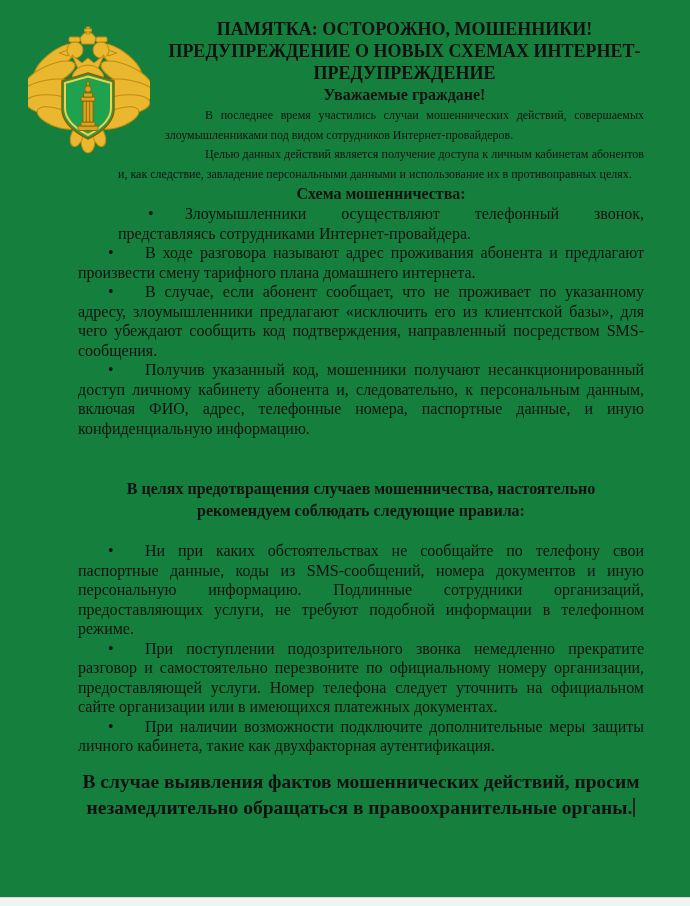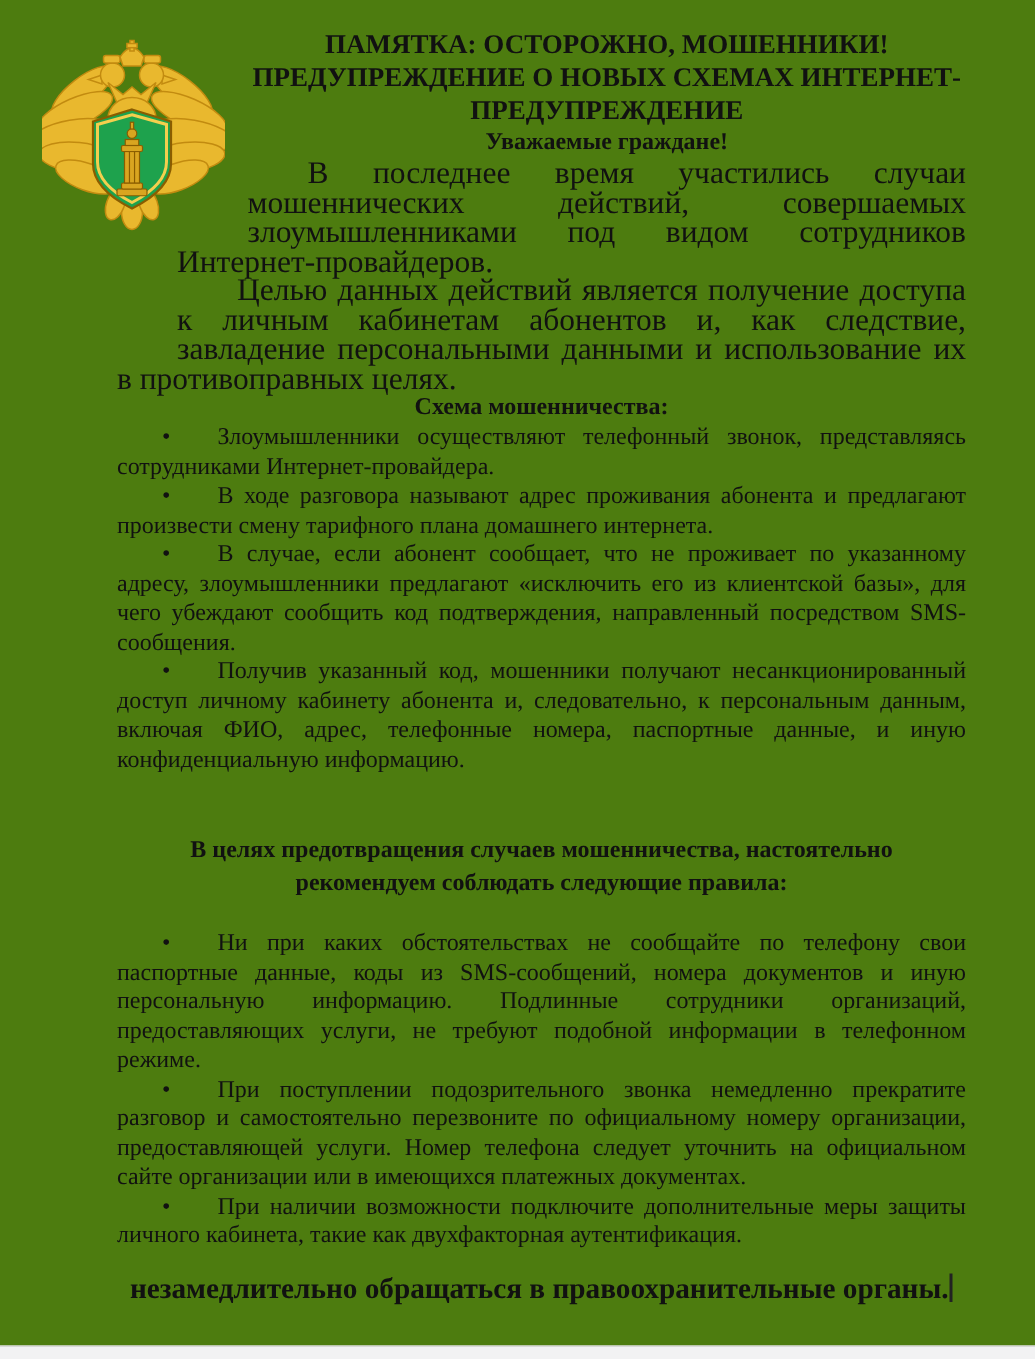--- a/index.html
+++ b/index.html
@@ -1,33 +1,33 @@
 <!DOCTYPE html>
 <html><head>
 <meta charset="utf-8">
 <style>
   html,body { margin:0; padding:0; }
   body {
     width:690px; height:906px; background:#ffffff;
     font-family:"Liberation Serif","DejaVu Serif",serif;
     color:#111111; overflow:hidden;
   }
-  .page { position:relative; width:690px; height:906px; background:#4d7c0f; overflow:hidden; }
+  .page { position:relative; width:690px; height:906px; background:#15803d; overflow:hidden; }
   .content { position:absolute; left:78px; top:18px; width:566px; }
 
   
   .emblem-float-a { float:left; width:87px; height:142px; position:relative; }
   .emblem-float-b { float:left; clear:left; width:40px; height:72px; }
   .emblem-svg { position:absolute; left:-50px; top:5px; width:122px; height:134px; }
 
   .doc-title-line { font-weight:bold; font-size:18px; line-height:22px; text-align:center; }
   .salutation { font-weight:bold; font-size:16px; line-height:22px; text-align:center; }
 
   .body-para {
-    margin:0; font-size:21px; line-height:19.5px;
+    margin:0; font-size:12px; line-height:19.5px;
     text-align:justify; text-justify:inter-word; text-indent:40px;
   }
   .bold-end { font-weight:normal; }
 
   .section-heading {
     margin:0; font-weight:bold; font-size:16px; line-height:20px; text-align:center;
   }
 
   .bullet-para {
     margin:0; font-size:16px; line-height:19.5px;
@@ -115,19 +115,20 @@
     <div class="rules-heading">
       <div class="rules-heading-line">В целях предотвращения случаев мошенничества, настоятельно</div>
       <div class="rules-heading-line">рекомендуем соблюдать следующие правила:</div>
     </div>
 
     <p class="bullet-para"><span class="bullet-marker">•</span><span>Ни при каких обстоятельствах не сообщайте по телефону свои паспортные данные, коды из SMS-сообщений, номера документов и иную персональную информацию. Подлинные сотрудники организаций, предоставляющих услуги, не требуют подобной информации в телефонном режиме.</span></p>
     <p class="bullet-para"><span class="bullet-marker">•</span><span>При поступлении подозрительного звонка немедленно прекратите разговор и самостоятельно перезвоните по официальному номеру организации, предоставляющей услуги. Номер телефона следует уточнить на официальном сайте организации или в имеющихся платежных документах.</span></p>
     <p class="bullet-para"><span class="bullet-marker">•</span><span>При наличии возможности подключите дополнительные меры защиты личного кабинета, такие как двухфакторная аутентификация.</span></p>
 
     <div class="conclusion">
+      <div class="conclusion-line">В случае выявления фактов мошеннических действий, просим</div>
       <div class="conclusion-line"><span>незамедлительно обращаться в правоохранительные органы.</span><span class="text-caret"></span></div>
     </div>
 
   </div>
 
   <div class="scrollbar-track"></div>
 </div>
 
 </body></html>

